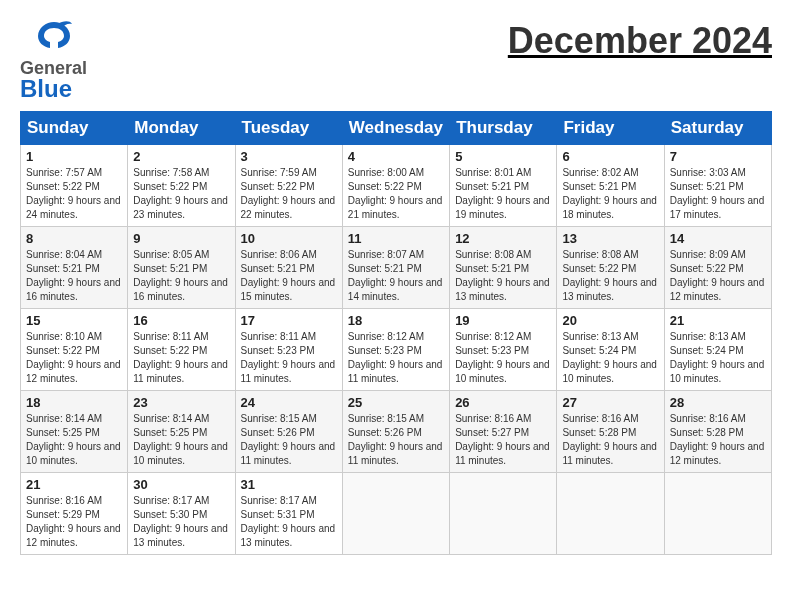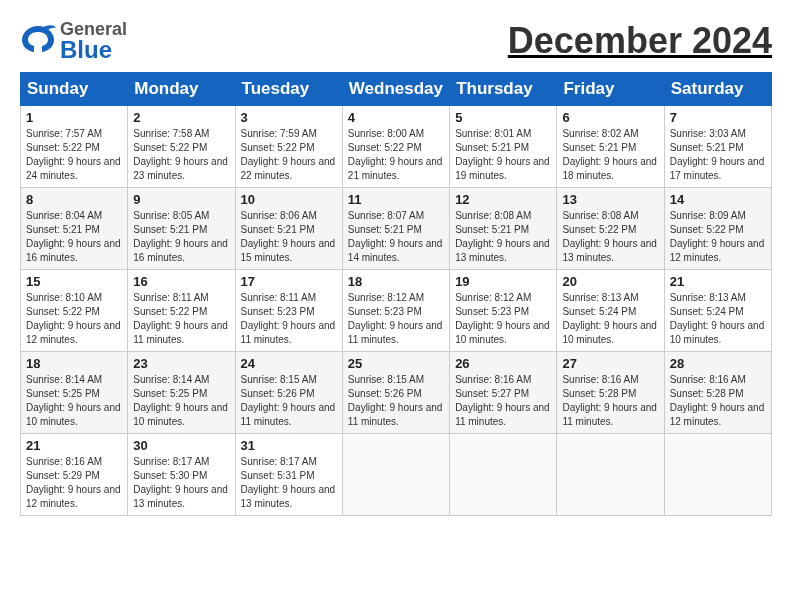--- a/index.html
+++ b/index.html
@@ -66,20 +66,21 @@
       color: #333;
       line-height: 1.4;
     }
     .empty-cell {
       background: #f9f9f9 !important;
     }
     .logo-container {
       display: flex;
       align-items: center;
       gap: 4px;
+      flex-direction: column;
     }
     .logo-icon {
       font-size: 28px;
       color: #1565c0;
       line-height: 1;
     }
     .logo-words {
       display: flex;
       flex-direction: column;
       line-height: 1;

